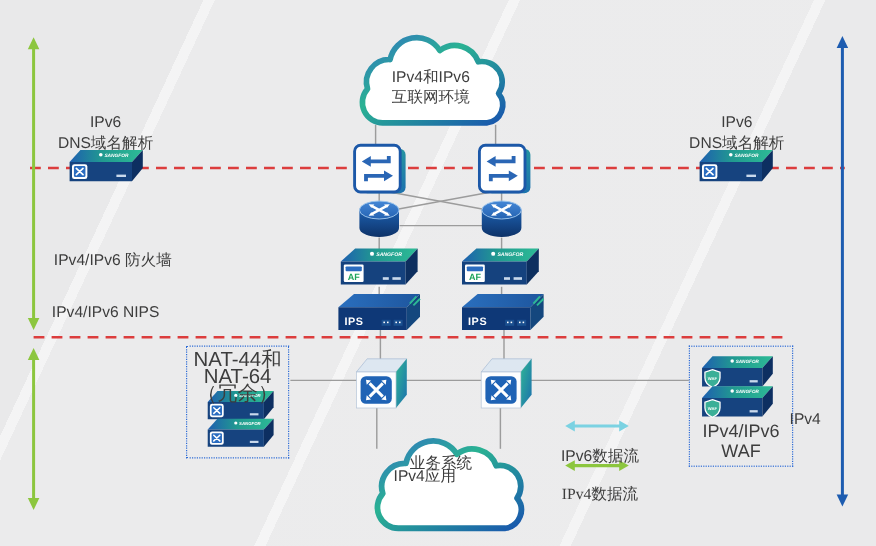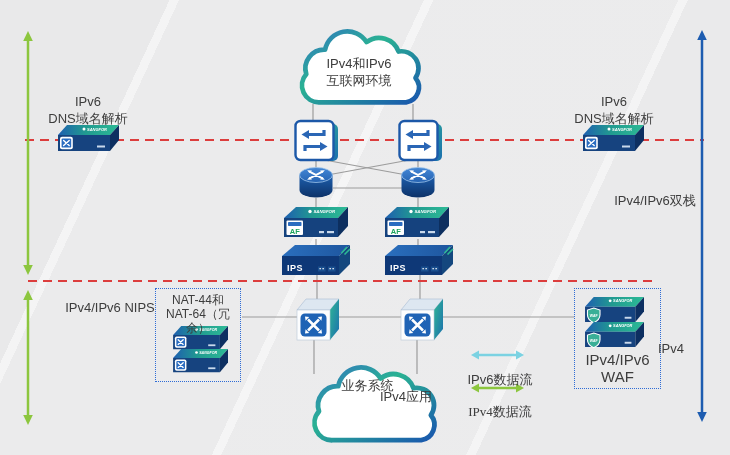--- a/index.html
+++ b/index.html
@@ -15,21 +15,21 @@
         rgba(255,255,255,0.12) 46% 72%,
         rgba(255,255,255,0.50) 72% 73%,
         rgba(255,255,255,0.05) 73% 100%),
       #e9e9ea;
   }
   .wires,.defsvg{position:absolute;left:0;top:0;}
   .defsvg{width:0;height:0;}
   .dev{position:absolute;}
   .cloud{position:absolute;}
   .lbl{position:absolute;text-align:center;font-size:13px;line-height:16.5px;color:#3d3d3d;}
-  .lbl.small{font-size:12px;line-height:14px;}
+  .lbl.small{font-size:17px;line-height:14px;}
   .box{position:absolute;border:1.6px dotted #2e6cd6;box-sizing:border-box;background:transparent;}
 </style>
 </head>
 <body>
 
 <div class="stage">
 
   <svg class="defsvg" aria-hidden="true">
     <defs>
       <linearGradient id="gTop" x1="0" y1="0" x2="1" y2="0">
@@ -262,35 +262,35 @@
       <use href="#sym-waf"></use>
     </svg>
   <svg class="dev" style="left:584px;top:321px;width:62px;height:29px;" viewBox="0 0 64 30">
       <use href="#sym-waf"></use>
     </svg>
 
   <div class="lbl" style="left:300px;top:56px;width:118px;">
     <div>IPv4和IPv6</div>
     <div>互联网环境</div>
   </div>
-  <div class="lbl" style="left:314px;top:389px;width:118px;text-align:right;">
+  <div class="lbl" style="left:295px;top:389px;width:118px;">
     <div>IPv4应用</div>
   </div>
 
   <div class="lbl" style="left:18px;top:94px;width:140px;">
     <div>IPv6</div>
     <div>DNS域名解析</div>
   </div>
   <div class="lbl" style="left:544px;top:94px;width:140px;">
     <div>IPv6</div>
     <div>DNS域名解析</div>
   </div>
 
-  <div class="lbl" style="left:40px;top:252px;width:140px;margin-top:48px;">IPv4/IPv6 NIPS</div>
-  <div class="lbl" style="left:585px;top:193px;width:140px;">IPv4/IPv6双栈</div>
+  <div class="lbl" style="left:24px;top:209px;width:140px;">IPv4/IPv6 防火墙</div>
+  <div class="lbl" style="left:18px;top:252px;width:140px;">IPv4/IPv6 NIPS</div>
   <div class="lbl" style="left:641px;top:341px;width:60px;">IPv4</div>
 
   <div class="lbl" style="left:330px;top:335px;width:75px;margin-top:43px;">业务系统</div>
 
   <div class="lbl small" style="left:155px;top:293px;width:86px;">
     <div>NAT-44和</div>
     <div>NAT-64（冗余）</div>
   </div>
   <div class="lbl" style="left:574px;top:352px;width:87px;font-size:15px;">
     <div>IPv4/IPv6</div>

